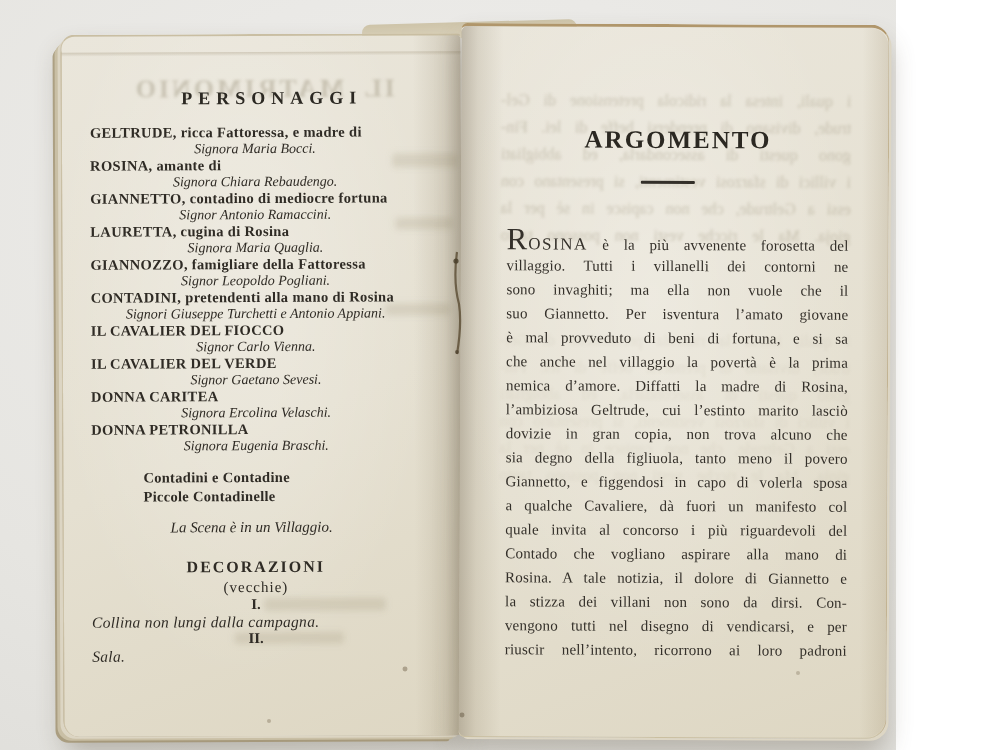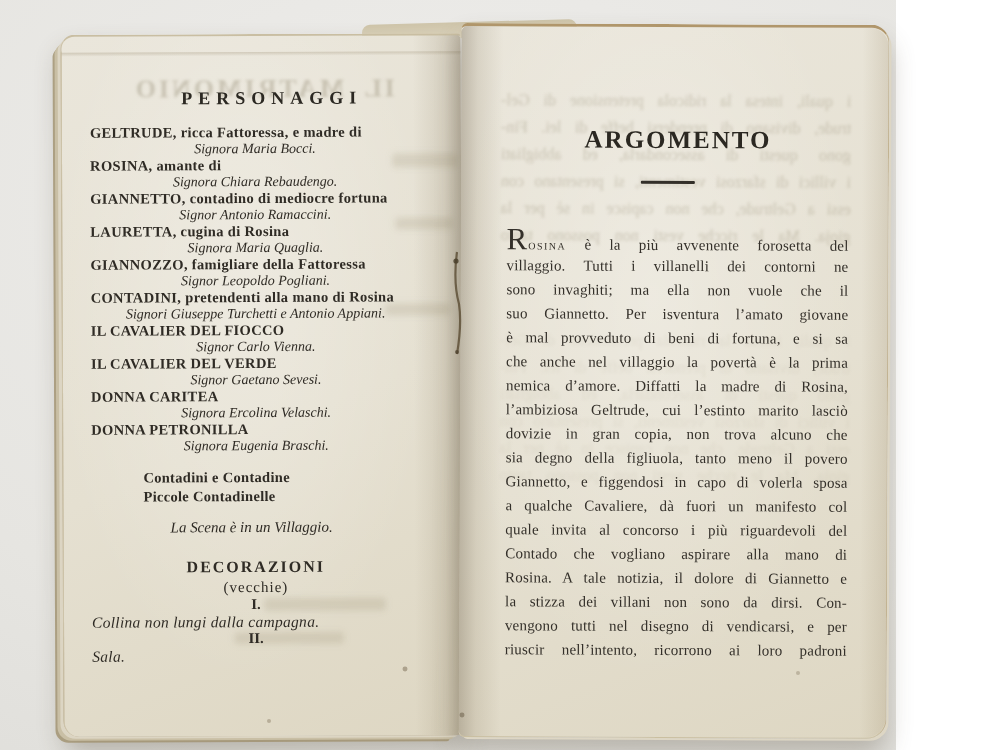--- a/index.html
+++ b/index.html
@@ -62,21 +62,21 @@
   
   .rp-content { position:absolute; left:46px; top:0; width:342px; z-index:3; color:#34302a; }
   .rp-heading { margin-top:98px; text-align:center; font-size:25px; font-weight:700;
     letter-spacing:2px; line-height:30px; color:#2b2822; }
   .rule { width:54px; height:3px; background:#332f29; border-radius:1px; margin:26px 0 0 134px; }
   .argument { margin-top:44px; }
   .arg-first, .arg-line { text-align:justify; text-align-last:justify;
     font-size:15px; line-height:24px; height:24px; overflow:hidden; letter-spacing:.2px; }
   .arg-first { height:26px; }
   .dropcap { font-size:31px; line-height:24px; letter-spacing:1px; }
-  .smallcaps { font-size:10px; letter-spacing:1.5px; }
+  .smallcaps { font-size:17px; letter-spacing:1.5px; }
 
   
   .bleed-title { position:absolute; top:38px; left:34px; width:336px; z-index:1;
     text-align:center; font-size:26px; font-weight:700; letter-spacing:3px; word-spacing:9px;
     color:#968d76; opacity:.40; filter:blur(1.4px); transform:scaleX(-1); }
   .bleed-lines { position:absolute; left:40px; top:60px; width:350px; z-index:1;
     transform:scaleX(-1); filter:blur(1.5px); opacity:.42; color:#9b927b; }
   .bleed-lines.low { top:300px; opacity:.13; }
   .bleed-line { font-size:16px; line-height:27px; height:27px; overflow:hidden;
     text-align:justify; text-align-last:justify; }

